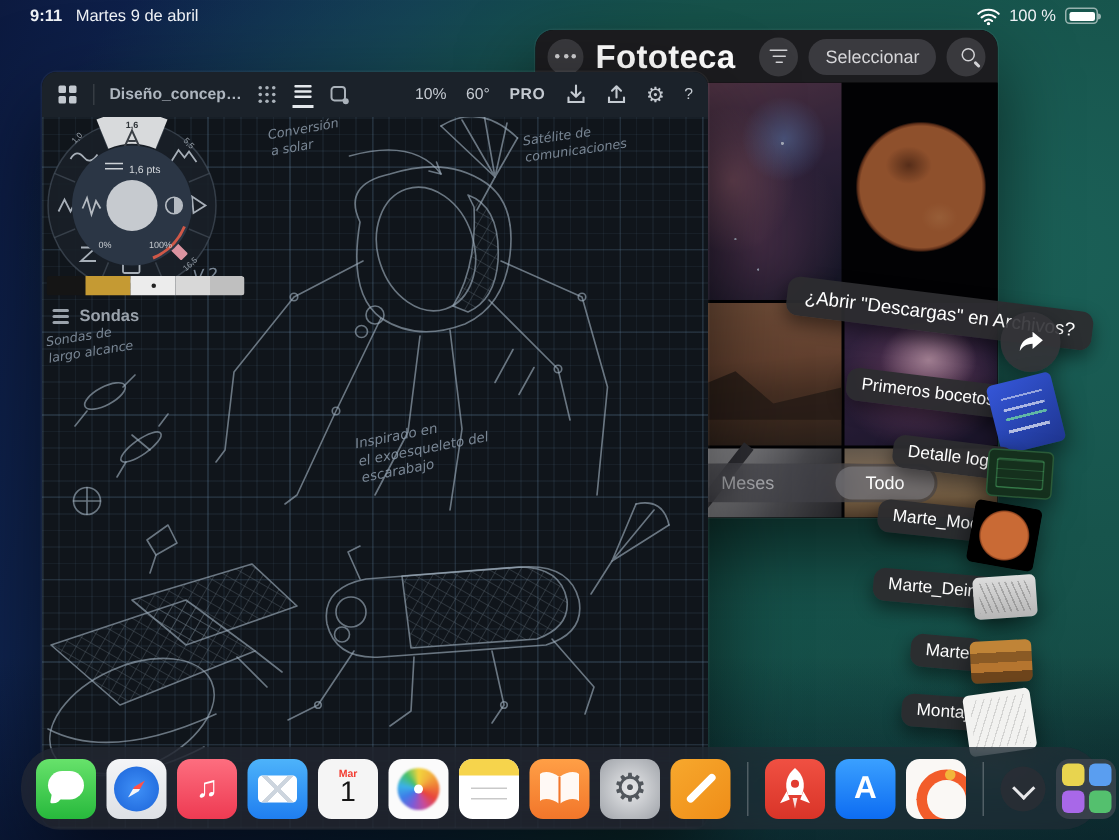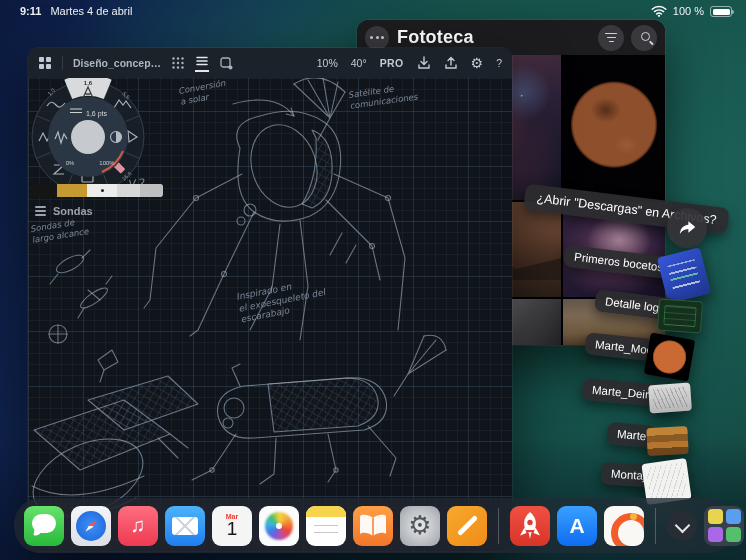--- a/index.html
+++ b/index.html
@@ -10,33 +10,33 @@
       radial-gradient(120% 90% at 88% 30%, #1b6158 0%, #17544c 38%, rgba(23,84,76,0) 72%),
       radial-gradient(100% 80% at 100% 88%, #123f3b 0%, rgba(18,63,59,0) 55%),
       linear-gradient(108deg, #0c1a40 0%, #122d5e 30%, #0f3a55 48%, #14514b 64%, #186058 100%);
   }
   
   .statusbar { position:absolute; top:0; left:0; right:0; height:22px; display:flex; align-items:center;
     color:#eef1f5; font-size:11px; z-index:9; padding:0 14px; }
   .sb-left { display:flex; gap:9px; align-items:center; padding-left:6px; }
   .sb-time { font-weight:700; }
   .sb-date { font-weight:400; }
-  .sb-right { margin-left:auto; display:flex; gap:6px; align-items:flex-end; }
+  .sb-right { margin-left:auto; display:flex; gap:6px; align-items:flex-start; }
   .battery { width:22px; height:11px; border:1px solid rgba(255,255,255,.55); border-radius:3px; position:relative; }
   .battery::before { content:""; position:absolute; inset:1.5px; background:#fff; border-radius:1.5px; }
   .battery::after { content:""; position:absolute; right:-3px; top:3px; width:2px; height:4px; background:rgba(255,255,255,.55); border-radius:0 2px 2px 0; }
   
   .photos-win { position:absolute; left:357px; top:20px; width:308px; height:325px; border-radius:12px;
     background:#050507; box-shadow:0 22px 50px rgba(0,0,0,.55); z-index:2; outline:1px solid rgba(255,255,255,.05); }
   .ph-header { position:absolute; top:0; left:0; right:0; height:35px; background:#1c1c1f; border-radius:12px 12px 0 0;
     display:flex; align-items:center; padding:0 8px; gap:8px; z-index:3; }
   .circle-btn { width:24px; height:24px; border-radius:50%; background:#39393d; display:flex; align-items:center; justify-content:center; flex:none; }
   .dots3 { display:flex; gap:2.5px; }
   .dots3 i { width:3px; height:3px; border-radius:50%; background:#cfcfd2; }
-  .ph-title { color:#fff; font-size:18px; font-weight:700; letter-spacing:.2px; }
+  .ph-title { color:#fff; font-size:22px; font-weight:700; letter-spacing:.2px; }
   .ph-right { margin-left:auto; display:flex; gap:7px; align-items:center; }
   .flines { display:flex; flex-direction:column; gap:2.5px; align-items:center; }
   .flines i { height:1.6px; background:#d3d3d6; border-radius:1px; display:block; }
   .flines i:nth-child(1){width:12px;} .flines i:nth-child(2){width:9px;} .flines i:nth-child(3){width:5px;}
   .select-btn { height:24px; padding:0 11px; border-radius:12px; background:#3a3a3f; color:#d6d6d9; font-size:12px; display:flex; align-items:center; }
   .mag { width:9px; height:9px; border:1.6px solid #d3d3d6; border-radius:50%; position:relative; margin:-2px -2px 0 0; }
   .mag::after { content:""; position:absolute; width:5px; height:1.6px; background:#d3d3d6; transform:rotate(45deg); left:7px; top:9px; border-radius:1px; }
   .ph-content { position:absolute; top:35px; left:0; right:0; bottom:0; overflow:hidden; border-radius:0 0 12px 12px; background:#000; }
   .ph { position:absolute; }
   .ph-hidden { background:#131419; }
@@ -64,21 +64,21 @@
   .ph-telescope::before { content:""; position:absolute; left:14%; top:-20%; width:8%; height:150%;
       background:#3e3e42; transform:rotate(38deg); }
   .ph-desert { background:linear-gradient(178deg, #8a7a66 0%, #b09472 35%, #9c7d55 70%, #5e452e 100%); }
   .ph-dim { position:absolute; inset:0; background:rgba(8,8,14,.30); }
   .tabbar { position:absolute; left:83px; top:289px; width:185px; height:26px; border-radius:13px;
     background:rgba(66,66,72,.62); backdrop-filter:blur(8px); display:flex; align-items:center; z-index:4; }
   .tab-meses { flex:1; text-align:center; color:#aaabaf; font-size:12px; }
   .tab-todo { width:66px; height:22px; margin-right:2px; border-radius:11px; background:rgba(142,142,148,.48);
     color:#fff; font-size:12px; display:flex; align-items:center; justify-content:center; }
   
-  .sketch-win { position:absolute; left:28px; top:48px; width:484px; height:504px; border-radius:10px;
+  .sketch-win { position:absolute; left:28px; top:48px; width:444px; height:504px; border-radius:10px;
     background:#10161c; box-shadow:0 25px 60px rgba(0,0,0,.6); z-index:3; outline:1px solid rgba(255,255,255,.05); }
   .sk-toolbar { position:absolute; top:0; left:0; right:0; height:30px; background:#1b222a;
     border-radius:10px 10px 0 0; display:flex; align-items:center; padding:0 10px; gap:10px; color:#b9c0c8; }
   .sk-title { font-size:10.5px; color:#aeb6bf; font-weight:700; max-width:100px; overflow:hidden; white-space:nowrap; }
   .tsep { width:1px; height:14px; background:rgba(255,255,255,.12); }
   .tbi { width:14px; height:14px; display:block; }
   .tb-right { margin-left:auto; display:flex; align-items:center; gap:13px; font-size:10.5px; color:#c4cad1; }
   .pro { font-weight:700; letter-spacing:.4px; }
   .layers-active { border-bottom:2px solid #e4e8ec; padding-bottom:2px; }
   .canvas { position:absolute; top:30px; left:0; right:0; bottom:0; border-radius:0 0 10px 10px; overflow:hidden;
@@ -169,21 +169,21 @@
   .lib-1{background:#e8d44f;} .lib-2{background:#5a9ef0;} .lib-3{background:#a868e8;} .lib-4{background:#54c06e;}
 </style>
 </head>
 <body>
 
 <div class="stage">
 
   <div class="statusbar">
     <div class="sb-left">
       <span class="sb-time">9:11</span>
-      <span class="sb-date">Martes 4 de abril</span>
+      <span class="sb-date">Martes 9 de abril</span>
     </div>
     <div class="sb-right">
       <svg width="16" height="12" viewBox="0 0 16 12">
         <path d="M1.2 4.2a10 10 0 0 1 13.6 0M3.4 6.6a7 7 0 0 1 9.2 0M5.6 9a3.6 3.6 0 0 1 4.8 0" stroke="#fff" stroke-width="1.4" fill="none" stroke-linecap="round"></path>
         <circle cx="8" cy="10.8" r="1.1" fill="#fff"></circle>
       </svg>
       <span>100 %</span>
       <span class="battery"></span>
     </div>
   </div>
@@ -199,36 +199,41 @@
         </span>
       <span class="ph-title">Fototeca</span>
       <span class="ph-right">
         <span class="circle-btn" style="width:26px;height:26px;">
             <span class="flines">
               <i></i>
               <i></i>
               <i></i>
             </span>
           </span>
+        <span class="select-btn">Seleccionar</span>
         <span class="circle-btn" style="width:26px;height:26px;">
             <span class="mag"></span>
           </span>
       </span>
     </div>
     <div class="ph-content">
       <div class="ph ph-hidden" style="left:0;top:0;width:101px;height:145px;"></div>
       <div class="ph ph-hidden" style="left:0;top:147px;width:101px;height:95px;"></div>
       <div class="ph ph-hidden" style="left:0;top:244px;width:101px;height:46px;"></div>
       <div class="ph ph-horsehead" style="left:103px;top:0;width:101px;height:145px;"></div>
       <div class="ph ph-mars" style="left:206px;top:0;width:102px;height:145px;"></div>
       <div class="ph ph-landscape" style="left:103px;top:147px;width:101px;height:95px;"></div>
       <div class="ph ph-orion" style="left:206px;top:147px;width:102px;height:95px;"></div>
       <div class="ph ph-telescope" style="left:103px;top:244px;width:101px;height:46px;"></div>
       <div class="ph ph-desert" style="left:206px;top:244px;width:102px;height:46px;"></div>
       <div class="ph-dim"></div>
+    </div>
+    <div class="tabbar">
+      <span class="tab-meses">Meses</span>
+      <span class="tab-todo">Todo</span>
     </div>
   </div>
 
   <div class="sketch-win">
     <div class="sk-toolbar">
       <svg class="tbi" viewBox="0 0 14 14">
         <rect x="1" y="1" width="5" height="5" rx="1" fill="#c3c9d0"></rect>
           <rect x="8" y="1" width="5" height="5" rx="1" fill="#c3c9d0"></rect>
         <rect x="1" y="8" width="5" height="5" rx="1" fill="#c3c9d0"></rect>
           <rect x="8" y="8" width="5" height="5" rx="1" fill="#c3c9d0"></rect>
@@ -252,21 +257,21 @@
         <svg class="tbi" viewBox="0 0 14 14">
           <path d="M2 3.5h10M2 7h10M2 10.5h10" stroke="#e4e8ec" stroke-width="1.6" stroke-linecap="round"></path>
         </svg>
       </span>
       <svg class="tbi" viewBox="0 0 14 14">
         <rect x="2" y="2" width="9" height="9" rx="2" fill="none" stroke="#aab2ba" stroke-width="1.3"></rect>
         <circle cx="11.5" cy="11.5" r="2" fill="#aab2ba"></circle>
       </svg>
       <span class="tb-right">
         <span>10%</span>
-        <span>40°</span>
+        <span>60°</span>
         <span class="pro">PRO</span>
         <svg class="tbi" viewBox="0 0 14 14">
           <path d="M7 1v7M4 5.5L7 8.5 10 5.5" stroke="#c4cad1" stroke-width="1.4" fill="none" stroke-linecap="round" stroke-linejoin="round"></path>
           <path d="M2 9v3h10V9" stroke="#c4cad1" stroke-width="1.4" fill="none" stroke-linecap="round"></path>
         </svg>
         <svg class="tbi" viewBox="0 0 14 14">
           <path d="M7 9V2M4 4.5L7 1.5 10 4.5" stroke="#c4cad1" stroke-width="1.4" fill="none" stroke-linecap="round" stroke-linejoin="round"></path>
           <path d="M2 9v3h10V9" stroke="#c4cad1" stroke-width="1.4" fill="none" stroke-linecap="round"></path>
         </svg>
         <span style="font-size:14px;line-height:1;">⚙</span>

